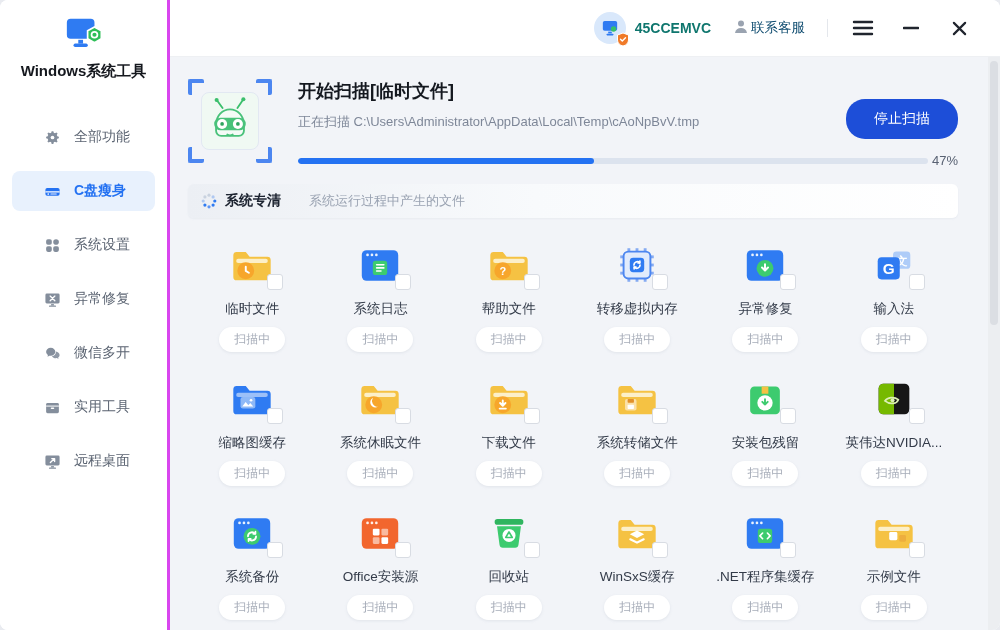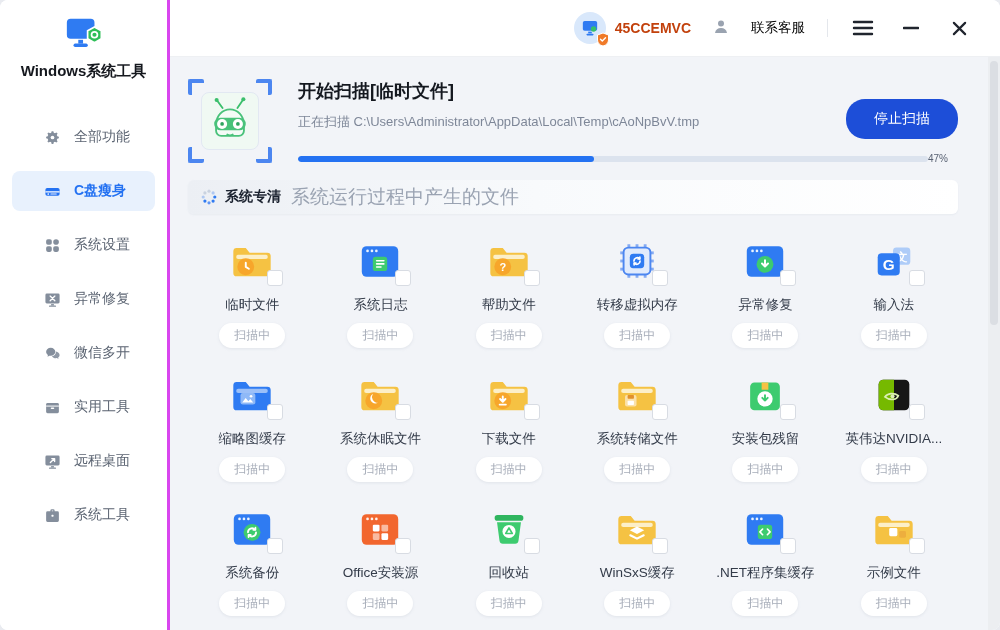--- a/index.html
+++ b/index.html
@@ -16,22 +16,22 @@
   .nav-item.active { background:#E8F1FD; color:#2472F2; font-weight:700; }
   .nav-icon { width:18px; height:18px; margin-right:13px; display:flex; align-items:center; justify-content:center; color:#848e9c; }
   .nav-item.active .nav-icon { color:#2472F2; }
 
   
   .main { flex:1; display:flex; flex-direction:column; min-width:0; }
   .topbar { height:57px; background:#fff; border-bottom:1px solid #eef0f3; display:flex; align-items:center; justify-content:flex-end; gap:22px; padding-right:28px; flex-shrink:0; }
   .account { display:flex; align-items:center; gap:9px; cursor:pointer; }
   .avatar { width:32px; height:32px; border-radius:50%; background:#D9E8FB; position:relative; display:flex; align-items:center; justify-content:center; }
   .shield-badge { position:absolute; right:-4px; bottom:-3px; line-height:0; }
-  .username { font-size:14px; font-weight:700; color:#c2410c; }
-  .contact { display:flex; align-items:center; gap:22px; color:#000000; font-size:13.5px; cursor:pointer; }
+  .username { font-size:14px; font-weight:700; color:#0f766e; }
+  .contact { display:flex; align-items:center; gap:2px; color:#0c4a6e; font-size:13.5px; cursor:pointer; }
   .tb-divider { width:1px; height:18px; background:#e4e7ec; }
   .win-btn { cursor:pointer; display:flex; align-items:center; justify-content:center; width:26px; height:26px; line-height:0; }
 
   .content { flex:1; background:#F2F4F8; padding:22px 42px 0 18px; position:relative; overflow:hidden; }
   .scrollbar { position:absolute; top:0; right:0; width:12px; height:100%; background:#ECEEF1; }
   .scroll-thumb { position:absolute; top:4px; left:2px; width:8px; height:46%; background:#DBDEE3; border-radius:4px; cursor:pointer; }
 
   
   .scan-header { display:flex; margin-bottom:16px; }
   .scan-frame { width:84px; height:84px; position:relative; flex-shrink:0; display:flex; align-items:center; justify-content:center; }
@@ -42,26 +42,26 @@
   .corner.br { bottom:0; right:0; border-left:none; border-top:none; }
   .scan-bot { width:58px; height:58px; background:#F0F9F3; border:1px solid #E2E8F2; border-radius:8px; display:flex; align-items:center; justify-content:center; line-height:0; }
   .scan-main { flex:1; padding-left:26px; min-width:0; }
   .scan-top { display:flex; justify-content:space-between; align-items:flex-start; }
   .scan-title { font-size:18px; font-weight:700; color:#14181f; margin-top:0; }
   .scan-path { font-size:13px; color:#7E8798; margin-top:10px; }
   .stop-btn { background:#1d4ed8; color:#fff; font-size:14px; border:none; border-radius:19px; padding:11px 28px; cursor:pointer; margin-top:20px; font-family:inherit; }
   .progress-row { display:flex; align-items:center; margin-top:14px; }
   .progress-track { flex:1; height:6px; background:#DCE3EE; border-radius:3px; overflow:hidden; }
   .progress-fill { height:100%; background:#2472F2; border-radius:3px; width:0; }
-  .progress-pct { font-size:10px; color:#596273; margin-left:0; min-width:30px; }
+  .progress-pct { font-size:13px; color:#596273; margin-left:0; min-width:30px; text-align:right; }
 
   
   .section-bar { height:34px; border-radius:6px; background:linear-gradient(90deg,#ECEFF4 0%,#F8FAFC 45%,#FFFFFF 100%); display:flex; align-items:center; padding:0 13px; box-shadow:0 1px 2px rgba(160,170,190,.12);text-align:center; }
   .section-title { font-size:14px; font-weight:700; color:#1c2330; margin-left:8px; }
-  .section-desc { font-size:19px; color:#9AA3B2; margin-left:10px; }
+  .section-desc { font-size:13px; color:#9AA3B2; margin-left:28px; }
   .spinner { line-height:0; }
 
   
   .grid { display:grid; grid-template-columns:repeat(6,1fr); row-gap:24px; margin-top:24px; }
   .cell { display:flex; flex-direction:column; align-items:center; cursor:pointer; }
   .cell-icon { position:relative; width:46px; height:46px; line-height:0; }
   .checkbox { position:absolute; right:-8px; bottom:-2px; width:16px; height:16px; background:#fff; border:1.5px solid #D8DCE3; border-radius:3px; cursor:pointer; }
   .cell-label { margin-top:12px; font-size:13.5px; color:#333b49; white-space:nowrap; }
   .cell-badge { margin-top:9px; background:#fff; color:#A7ADB9; font-size:12px; padding:4px 15px; border-radius:13px; box-shadow:0 1px 3px rgba(150,160,175,.18); }
 </style>
@@ -148,29 +148,20 @@
         <div class="nav-item">
           <span class="nav-icon">
             <svg viewBox="0 0 24 24" width="17" height="17" fill="currentColor">
               <rect x="2" y="3.5" width="20" height="14" rx="2"></rect>
               <rect x="10" y="18.5" width="4" height="2"></rect>
               <rect x="7" y="20.6" width="10" height="1.8" rx=".9"></rect>
               <path d="M9 13.5l5.5-5.5M15 12V8h-4" stroke="#fff" stroke-width="1.9" fill="none" stroke-linecap="round" stroke-linejoin="round"></path>
             </svg>
           </span>
           <span class="nav-label">远程桌面</span>
-        </div>
-        <div class="nav-item">
-          <span class="nav-icon">
-            <svg viewBox="0 0 24 24" width="17" height="17" fill="currentColor">
-              <path d="M9 6V5a2 2 0 0 1 2-2h2a2 2 0 0 1 2 2v1h4a2 2 0 0 1 2 2v11a2 2 0 0 1-2 2H5a2 2 0 0 1-2-2V8a2 2 0 0 1 2-2h4zm2 0h2V5h-2v1z"></path>
-              <rect x="10.5" y="11" width="3" height="2.6" rx=".8" fill="#fff"></rect>
-            </svg>
-          </span>
-          <span class="nav-label">系统工具</span>
         </div>
       </nav>
   </aside>
 
   <div class="main">
 
     <header class="topbar">
       <div class="account">
         <span class="avatar">
           <svg width="18" height="17" viewBox="0 0 20 19">

